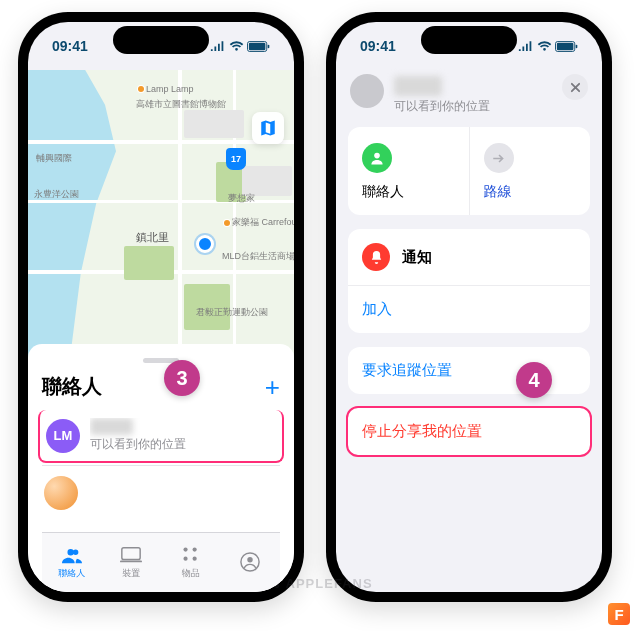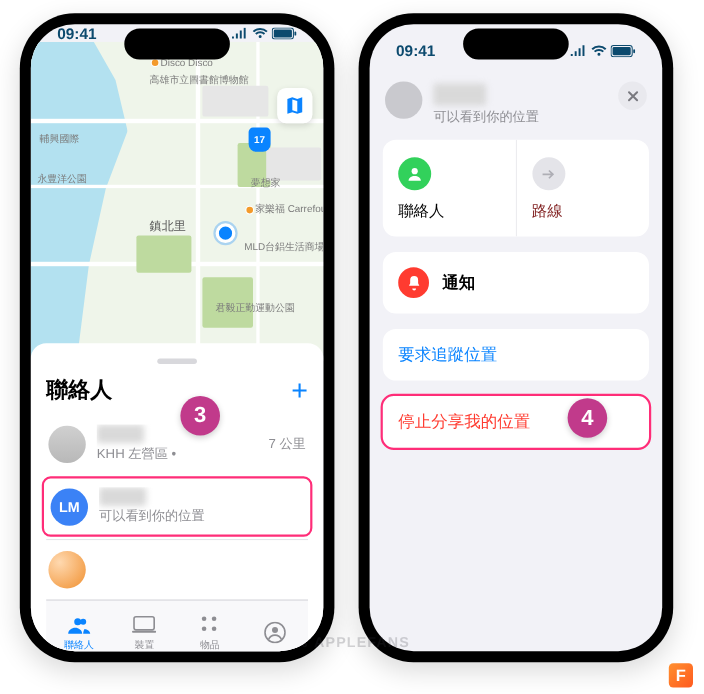--- a/index.html
+++ b/index.html
@@ -213,21 +213,21 @@
     position: relative;
   }
   .tile + .tile { border-left: 0.5px solid #ececef; }
   .tile-icon {
     width: 30px; height: 30px; border-radius: 50%;
     display: flex; align-items: center; justify-content: center;
   }
   .tile-icon.green { background: #32d15b; color:#fff; }
   .tile-icon.grey { background: #e4e4e9; color:#aeaeb5; }
   .tile-label { font-size: 14px; font-weight: 500; color: #000; }
-  .tile.disabled .tile-label { color: #7f1d1d; }
+  .tile.disabled .tile-label { color: #1d4ed8; }
   .item { padding: 14px 14px; font-size: 15px; border-top: 0.5px solid #ececef; }
   .item:first-child { border-top: none; }
   .item-row { display: flex; align-items: center; gap: 12px; }
   .bell {
     width: 28px; height: 28px; border-radius: 50%;
     background: #ff3b30; display: flex; align-items: center; justify-content: center;
   }
   .link-blue { color: #0a84ff; }
   .link-red { color: #ff3b30; }
   .card-hi { outline: 2.5px solid #ff2d78; outline-offset: 0; border-radius: 10px; }
@@ -298,21 +298,21 @@
         <div class="road r1"></div>
           <div class="road r2"></div>
           <div class="road r3"></div>
         <div class="road rv1"></div>
           <div class="road rv2"></div>
         <div class="block-green g1"></div>
           <div class="block-green g2"></div>
           <div class="block-green g3"></div>
         <div class="block-grey bg1"></div>
           <div class="block-grey bg2"></div>
-        <span class="map-label ml-pin" style="top:14px; left:110px">Disco Disco</span>
+        <span class="map-label ml-pin" style="top:14px; left:110px">Lamp Lamp</span>
         <span class="map-label" style="top:28px; left:108px">高雄市立圖書館博物館</span>
         <span class="map-label" style="top:82px; left:8px">輔興國際</span>
         <span class="map-label" style="top:118px; left:6px">永豊洋公園</span>
         <span class="map-label ml-pin" style="top:146px; left:196px">家樂福 Carrefour</span>
         <span class="map-label" style="top:122px; left:200px">夢想家</span>
         <span class="map-label" style="top:180px; left:194px">MLD台鋁生活商場</span>
         <span class="map-label" style="top:236px; left:168px">君毅正勤運動公園</span>
         <span class="map-label" style="top:160px; left:108px; font-size:11px; color:#555;">鎮北里</span>
         <div class="user-dot"></div>
         <div class="shield">17</div>
@@ -323,30 +323,22 @@
         </div>
       </div>
 
       <div class="sheet">
         <div class="grabber"></div>
         <div class="sheet-head">
           <span class="sheet-title">聯絡人</span>
           <span class="plus">+</span>
         </div>
         <div class="list">
-          <div class="row">
-            <div class="avatar" style="background:linear-gradient(#d0d0d0,#b8b8b8)"></div>
-            <div class="row-body">
-              <div class="row-name"><span class="blur">████</span></div>
-              <div class="row-sub">KHH 左營區 •</div>
-            </div>
-            <div class="row-meta">7 公里</div>
-          </div>
           <div class="row row-hi">
-            <div class="avatar" style="background:#3b82f6">LM</div>
+            <div class="avatar" style="background:#8b5cf6">LM</div>
             <div class="row-body">
               <div class="row-name"><span class="blur">████</span></div>
               <div class="row-sub">可以看到你的位置</div>
             </div>
           </div>
           <div class="row">
             <div class="avatar" style="background:radial-gradient(circle at 30% 30%, #ffd9b0, #f09030)"></div>
           </div>
         </div>
 
@@ -445,20 +437,21 @@
 
       <div class="card">
         <div class="item item-row">
           <div class="bell">
             <svg viewBox="0 0 18 20" width="13" height="15">
                 <path d="M9 1a5 5 0 015 5v4l1.5 3H2.5L4 10V6a5 5 0 015-5zm0 18a2.4 2.4 0 002.4-2.4H6.6A2.4 2.4 0 009 19z" fill="#fff"></path>
               </svg>
           </div>
           <span style="font-weight:700">通知</span>
         </div>
+        <div class="item link-blue">加入</div>
       </div>
 
       <div class="card">
         <div class="item link-blue">要求追蹤位置</div>
       </div>
 
       <div class="card card-hi">
         <div class="item link-red">停止分享我的位置</div>
       </div>
 

